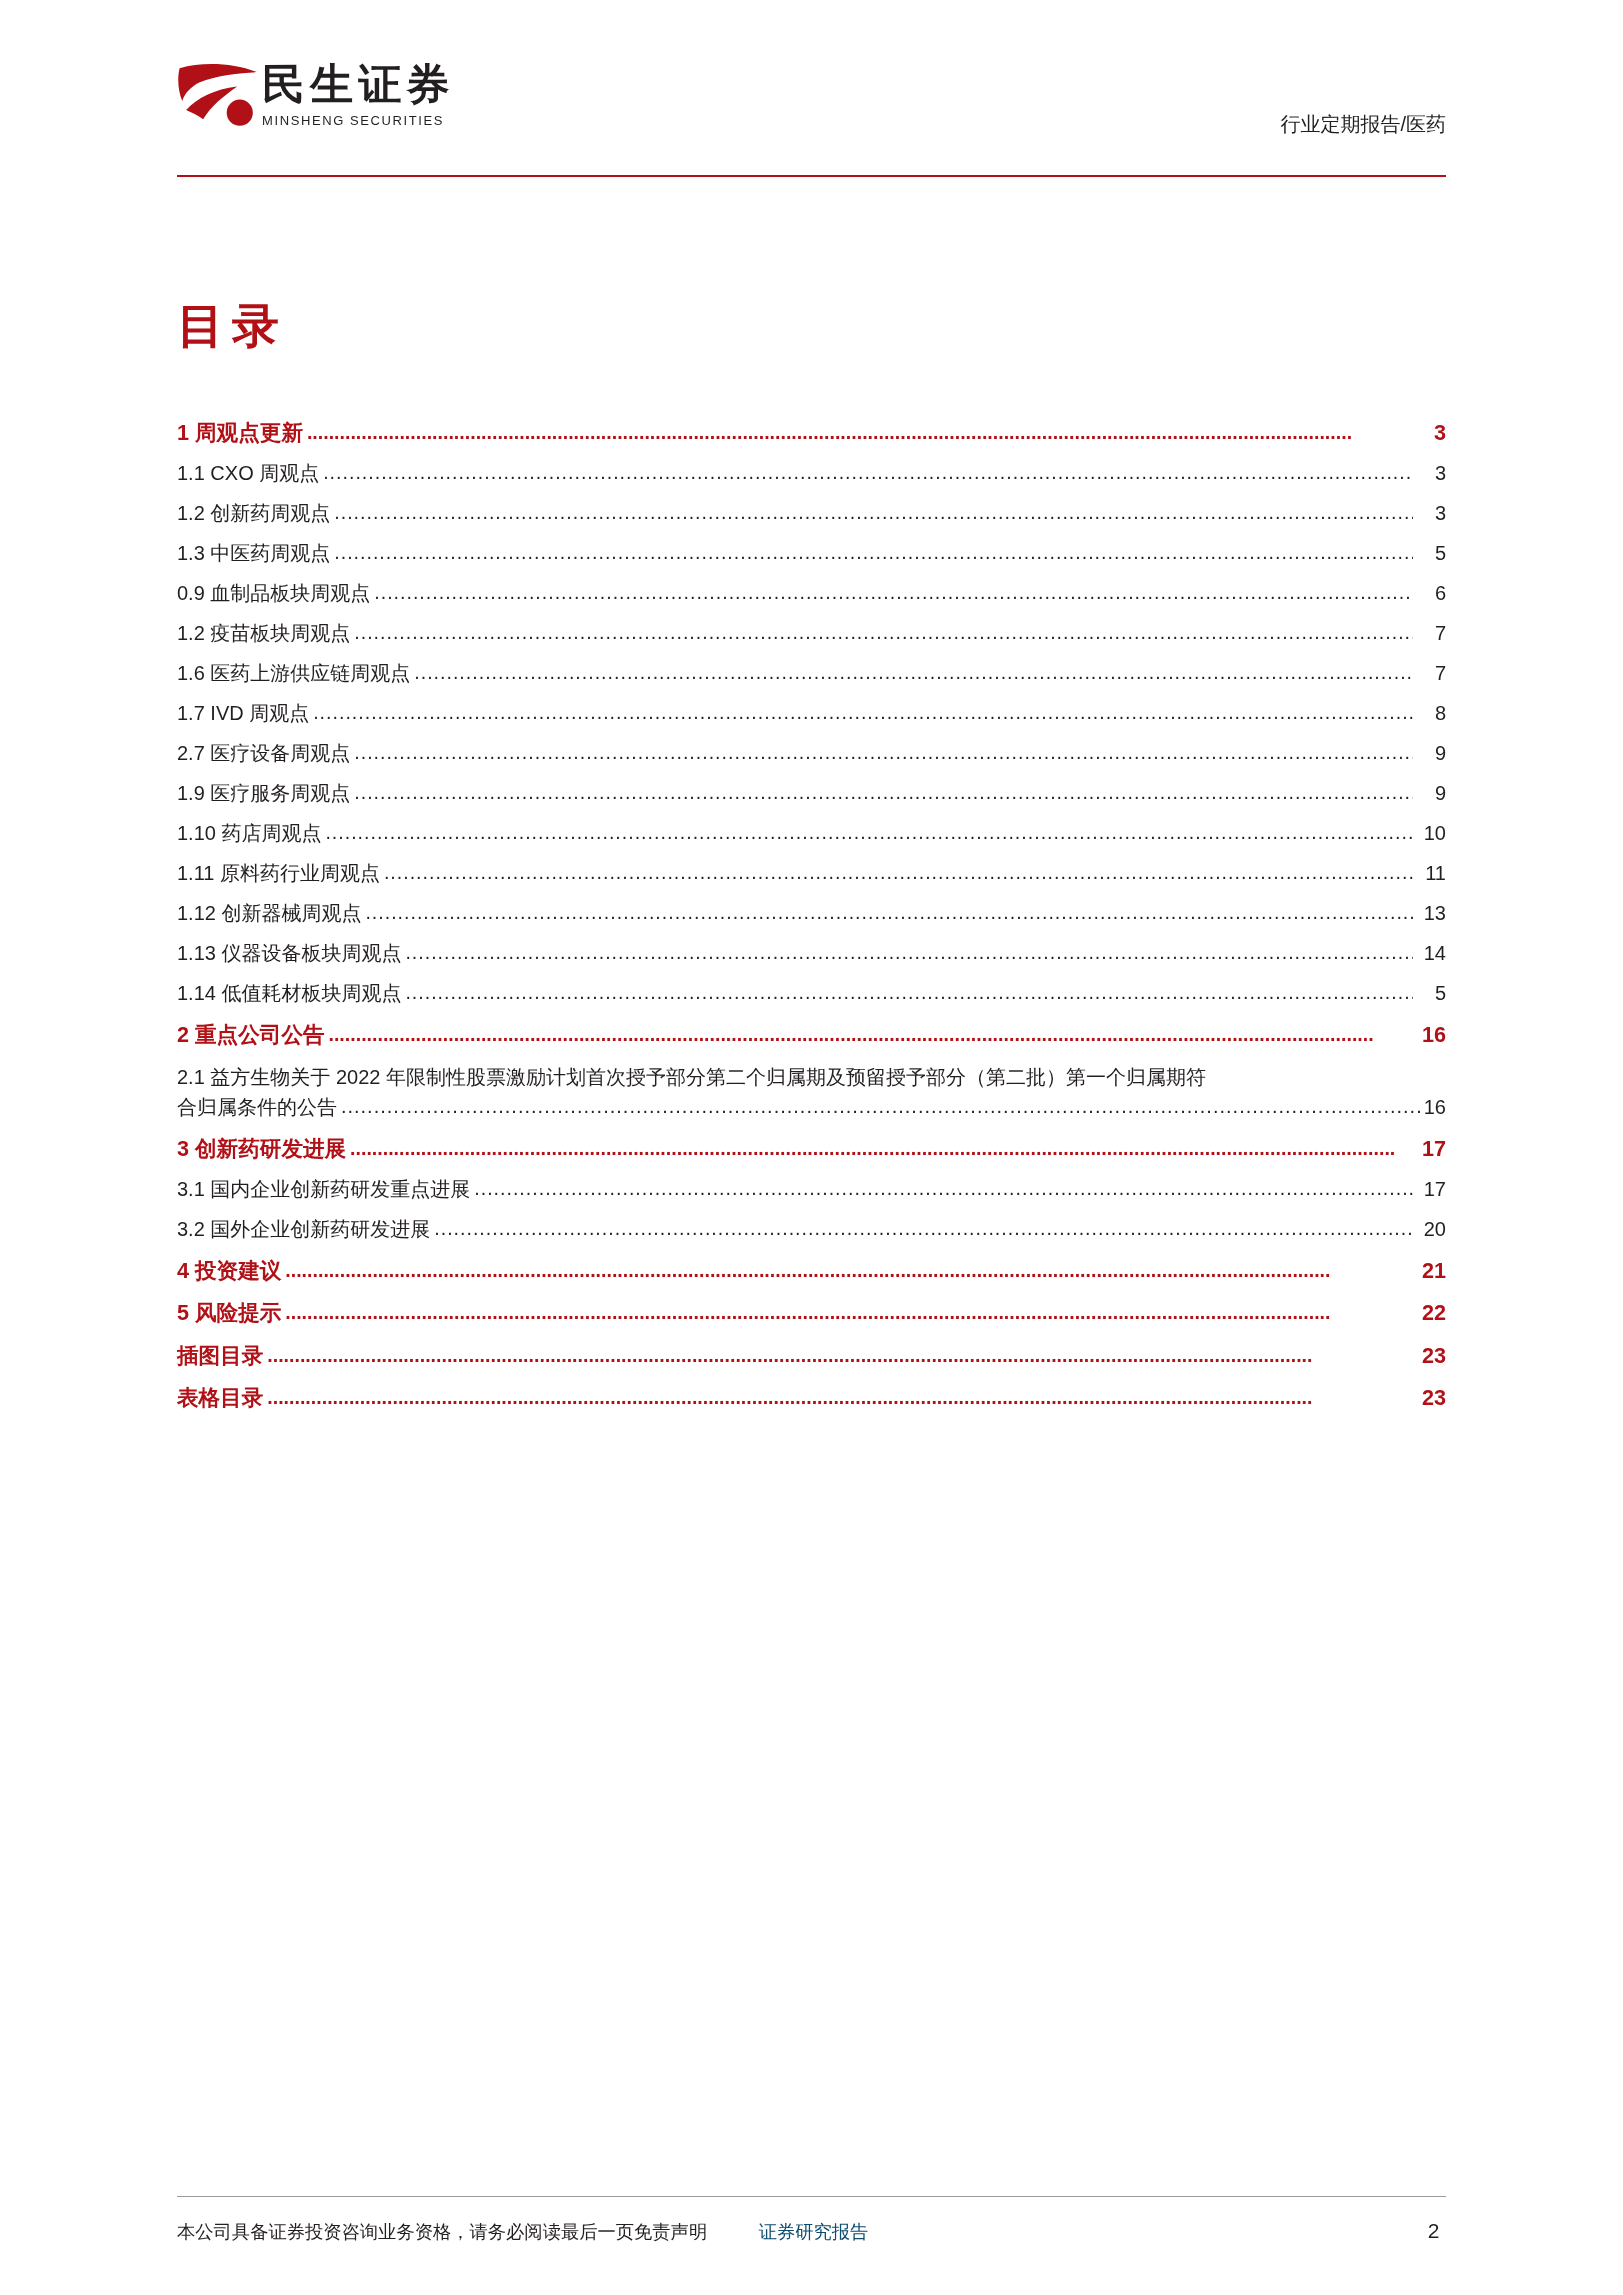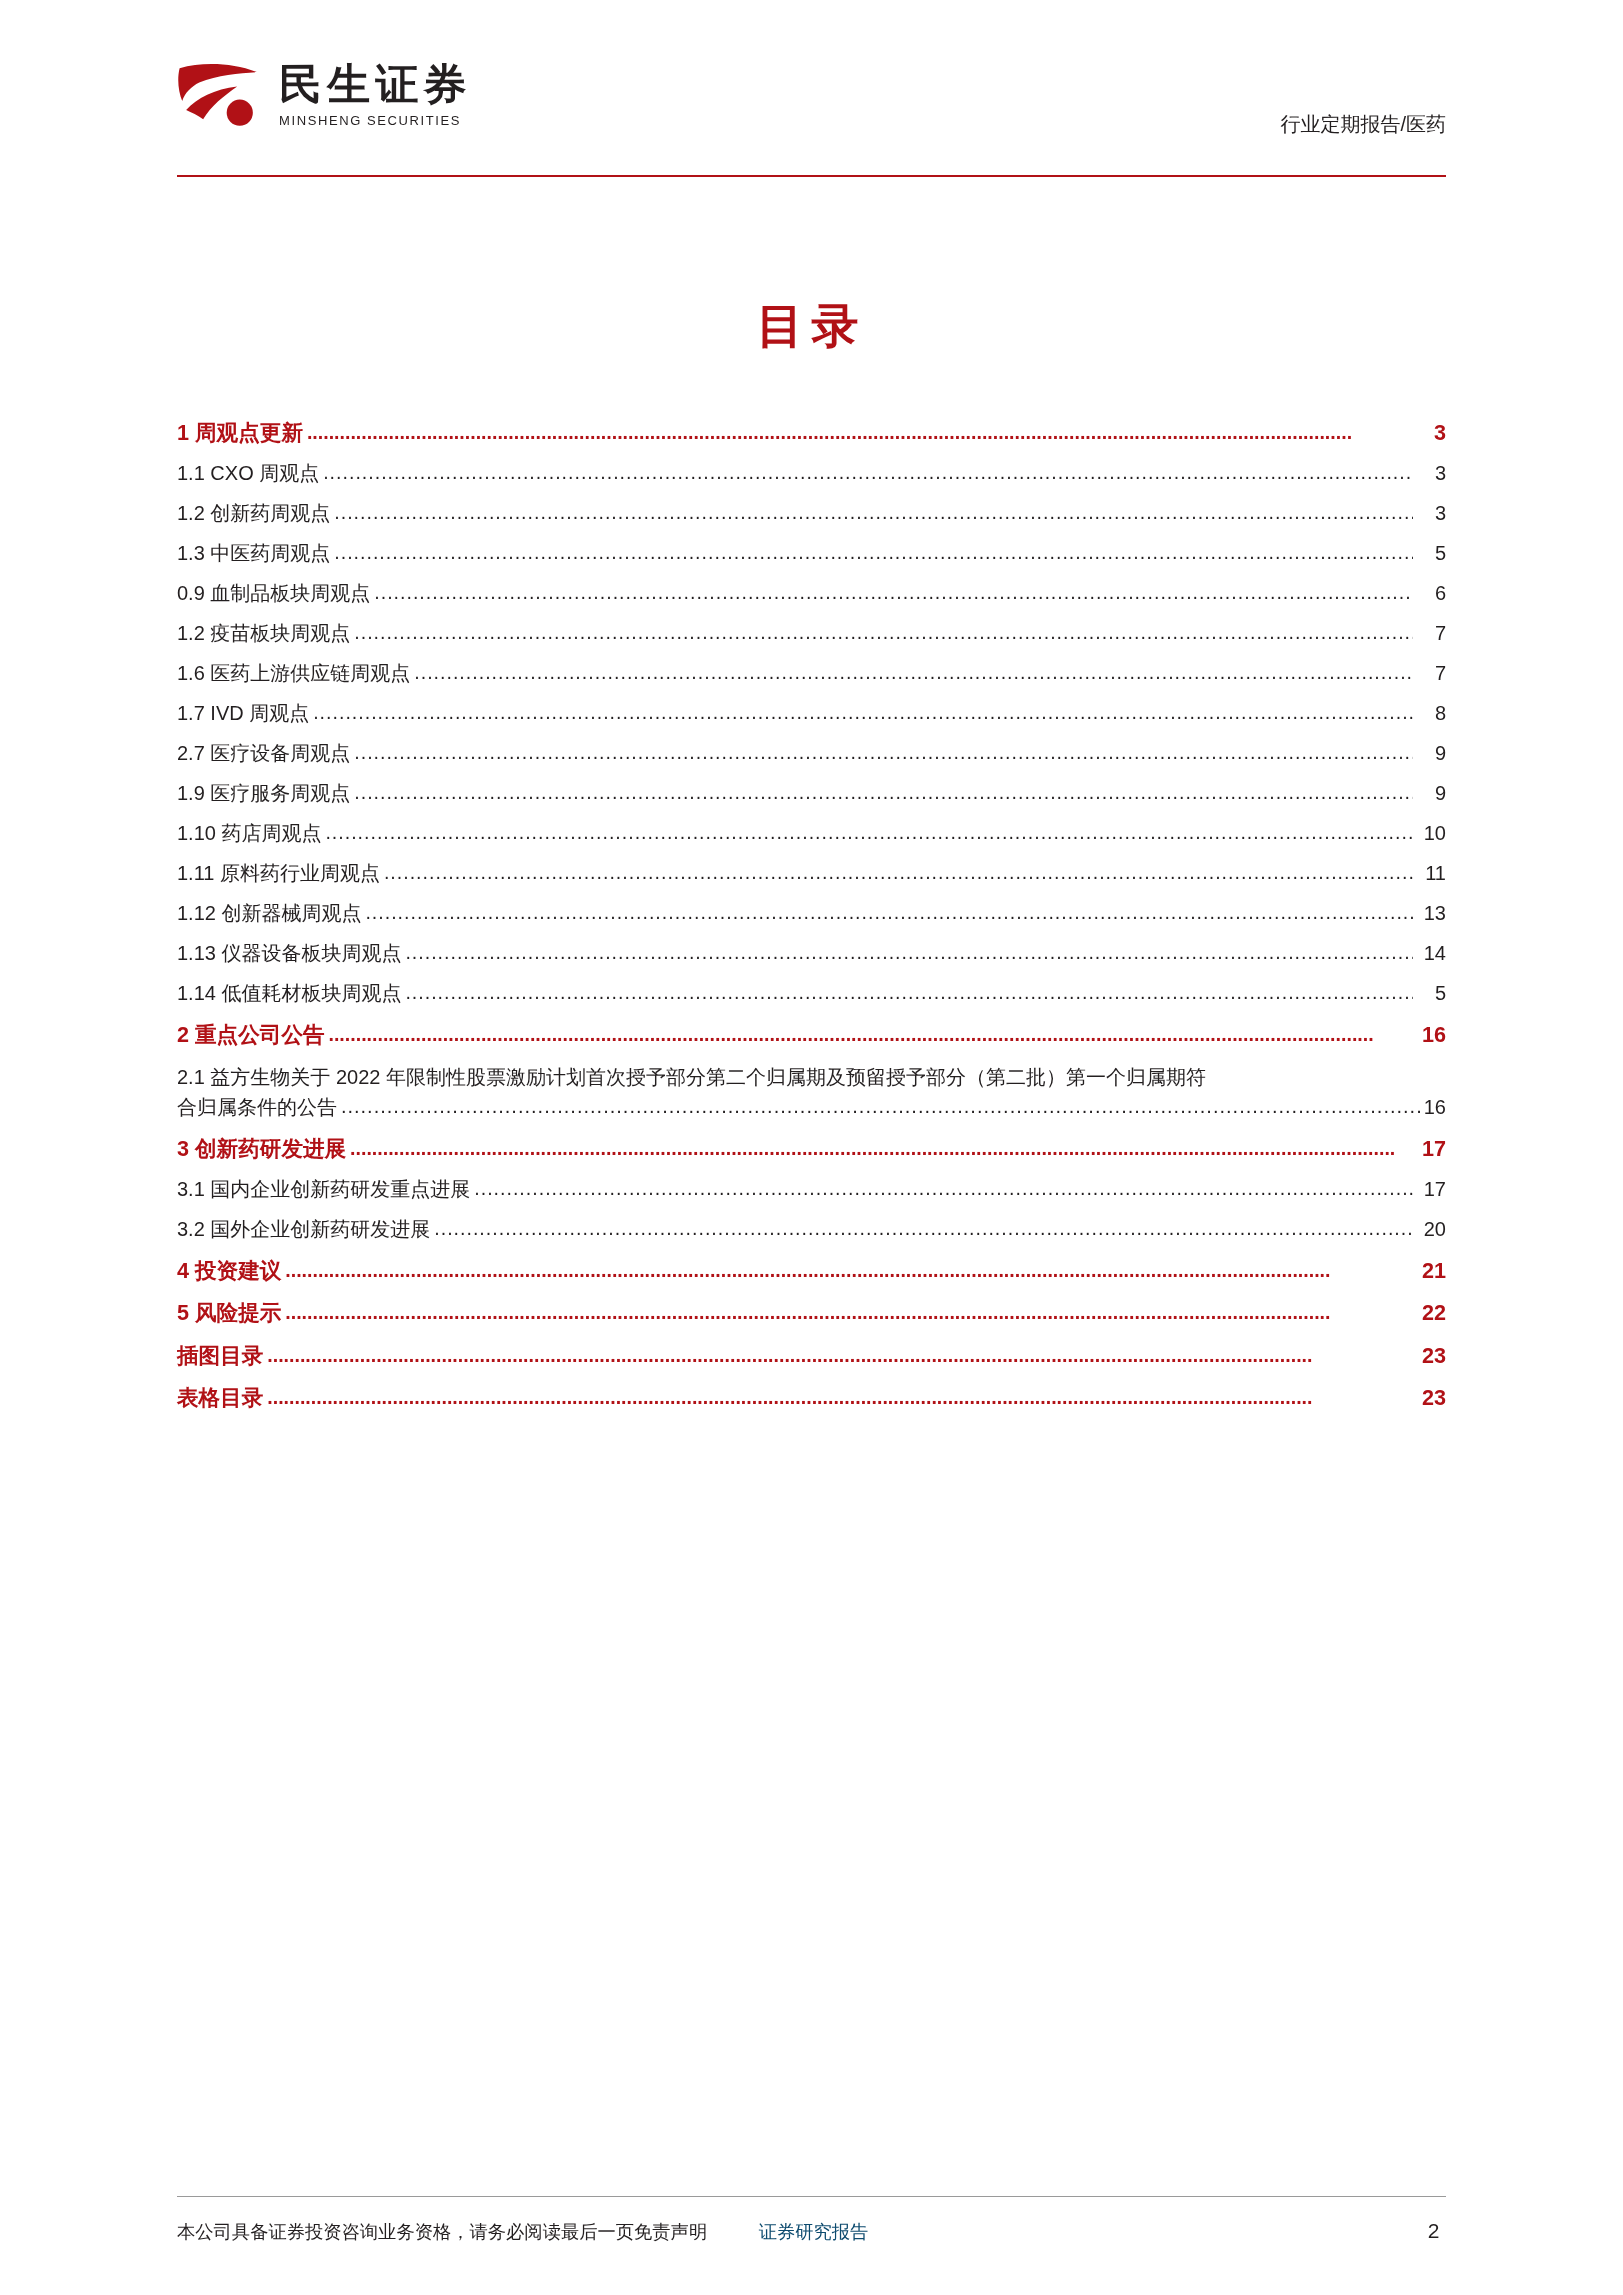--- a/index.html
+++ b/index.html
@@ -27,21 +27,20 @@
   
   .header {
     position: relative;
     height: 164px;
     padding-top: 59px;
     box-sizing: border-box;
   }
   .logo-wrap {
     display: flex;
     align-items: flex-start;
-    gap: 17px;
   }
   .logo-mark {
     width: 85px;
     height: 72px;
     position: relative;
     flex: none;
   }
   .logo-mark svg { display:block; }
   .logo-text-block {
     display: flex;
@@ -76,21 +75,20 @@
     position: absolute;
     left: 0;
     right: 0;
     top: 175px;
     height: 2px;
     background: #b11116;
   }
 
   
   .doc-title {
-    text-align: center;
     color: #b11116;
     font-size: 47px;
     font-weight: bold;
     letter-spacing: 7.9px;
     margin-top: 131px;
     margin-bottom: 60px;
   }
 
   
   .toc {

